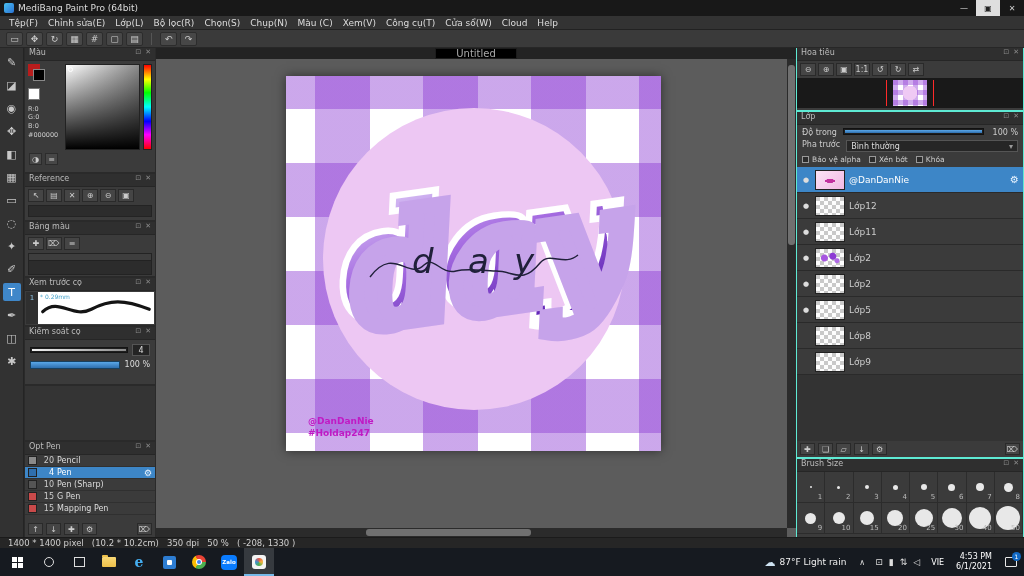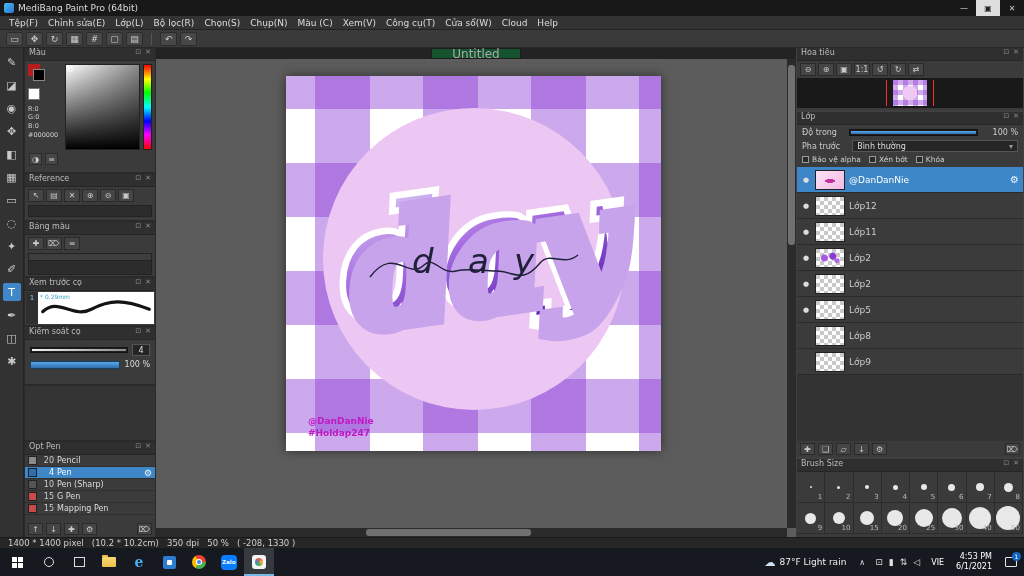--- a/index.html
+++ b/index.html
@@ -85,55 +85,55 @@
 .brush-name{flex:1}
 .brush-gear{display:none;font-size:9px}
 .brush-row.selected .brush-gear{display:block;color:#eaf4ff}
 .p-btns{display:flex;gap:3px;padding:2px 3px;margin-top:auto}
 .pbtn{width:15px;height:12px;background:#454545;border:1px solid #2a2a2a;font-size:8px;color:#ccc;display:flex;align-items:center;justify-content:center}
 .p-btns .pbtn:last-child{margin-left:auto}
 
 
 .canvasarea{flex:1;position:relative;background:#5c5c5c}
 .tabstrip{height:11px;background:#232323;display:flex;justify-content:center;align-items:center}
-.tab{height:100%;padding:0 20px;background:#14532d;border:1px solid #1c1c1c;display:flex;align-items:center;font-size:12px;color:#aaa}
+.tab{height:100%;padding:0 20px;background:#000000;border:1px solid #1c1c1c;display:flex;align-items:center;font-size:10px;color:#aaa}
 .canvas-viewport{position:absolute;top:11px;left:0;right:0;bottom:0;overflow:hidden}
 .artboard{position:absolute;left:130px;top:17px;width:375px;height:375px;overflow:hidden;box-shadow:0 0 10px rgba(0,0,0,.5);
  background:
   repeating-linear-gradient(180deg,rgba(141,61,212,.45) 0 33px,transparent 33px 87px,rgba(141,61,212,.45) 87px 108px),
   repeating-linear-gradient(90deg,transparent 0 29px,rgba(141,61,212,.45) 29px 84px,transparent 84px 108px),
   #fff}
 .art-circle{position:absolute;left:37px;top:32px;width:302px;height:302px;border-radius:50%;background:#edc7f3}
 .day-stack{position:absolute;left:50%;top:46%;transform:translate(-50%,-50%) rotate(-8deg);display:grid}
 .day-layer{grid-area:1/1;font-family:"DejaVu Serif",serif;font-style:italic;font-weight:bold;font-size:148px;line-height:1;letter-spacing:-6px;white-space:nowrap}
 .day-shadow{color:#c6a3ea;-webkit-text-stroke:15px #c6a3ea;transform:translate(9px,11px)}
 .day-outline{color:#fff;-webkit-text-stroke:13px #fff}
 .day-fill{background:linear-gradient(168deg,#dcc9f5 5%,#a76ee2 45%,#5d21b3 95%);-webkit-background-clip:text;background-clip:text;color:transparent;-webkit-text-fill-color:transparent}
 .cursive{position:absolute;left:50%;top:49%;transform:translate(-50%,-50%);width:220px;height:90px}
 .wm{position:absolute;left:22px;bottom:12px;font-size:9px;font-weight:bold;color:#c01ac4;line-height:1.35}
 .vscroll{position:absolute;right:0;top:0;width:9px;bottom:9px;background:#2b2b2b}
 .vthumb{position:absolute;left:1px;top:6px;width:7px;height:180px;background:#707070;border-radius:3px}
 .hscroll{position:absolute;left:0;bottom:0;right:9px;height:9px;background:#2b2b2b}
 .hthumb{position:absolute;top:1px;left:210px;width:165px;height:7px;background:#707070;border-radius:3px}
 
 
-.rightcol{width:228px;display:flex;flex-direction:column;gap:2px;background:#404040;padding:0 1px}
+.rightcol{width:228px;display:flex;flex-direction:column;gap:2px;background:#5eead4;padding:0 1px}
 .p-nav{height:62px}
 .nav-icons{display:flex;gap:2px;padding:2px 3px}
 .nav-thumb{height:30px;background:#191919;position:relative}
 .nav-img{position:absolute;left:50%;top:50%;width:34px;height:26px;transform:translate(-50%,-50%);
  background:
   radial-gradient(circle at 50% 50%,#efc9f4 0 7px,transparent 7.5px),
   repeating-linear-gradient(90deg,rgba(150,70,215,.45) 0 5px,transparent 5px 10px),
   repeating-linear-gradient(180deg,rgba(150,70,215,.45) 0 5px,transparent 5px 10px),#fff}
 .nav-red{position:absolute;top:2px;bottom:2px;width:1px;background:#ff2a2a}
 .nav-red.rl{left:calc(50% - 24px)}.nav-red.rr{left:calc(50% + 23px)}
 
 .p-layers{flex:1;display:flex;flex-direction:column;overflow:hidden}
-.lp-row{display:flex;align-items:center;gap:12px;padding:3px 5px 0 5px;font-size:8px;color:#ccc}
+.lp-row{display:flex;gap:6px;padding:3px 5px 0 5px;font-size:8px;color:#ccc}
 .lbl{white-space:nowrap}
 .slider{flex:1;height:7px;background:#1e1e1e;border:1px solid #111;position:relative}
 .slider-fill{position:absolute;inset:1px;background:linear-gradient(180deg,#5aa7e8,#2f6fae)}
 .sl-val{width:28px;text-align:right}
 .blend-select{flex:1;height:12px;background:#262626;border:1px solid #555;display:flex;align-items:center;padding:0 4px;font-size:8px;color:#ddd}
 .caret{margin-left:auto;color:#999}
 .checks-row{display:flex;align-items:center;gap:3px;padding:3px 5px;font-size:7.5px;color:#ccc}
 .chk{width:7px;height:7px;border:1px solid #999;background:#2b2b2b}
 .chk-lbl{margin-right:5px}
 .layer-list{flex:1;background:#333;overflow:hidden}

